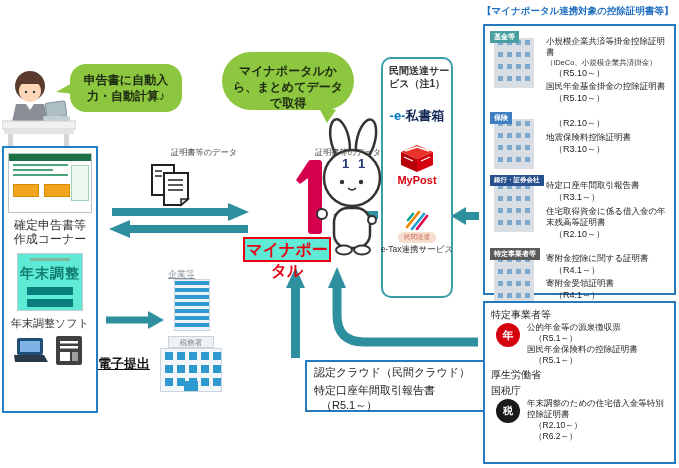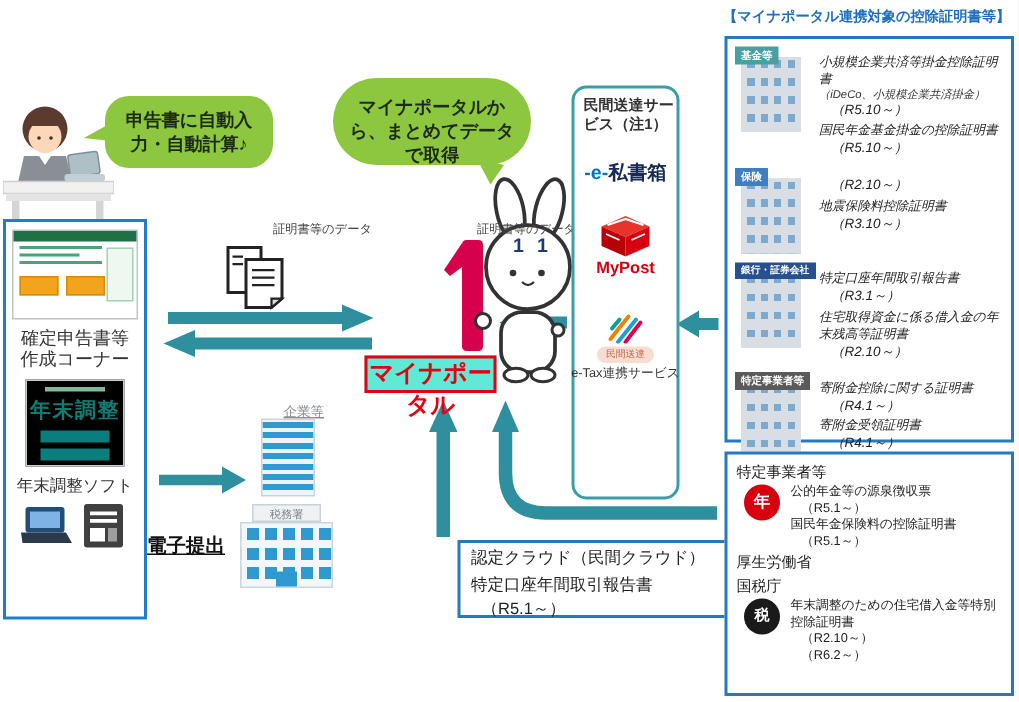--- a/index.html
+++ b/index.html
@@ -15,45 +15,45 @@
 
   
   .panel-blue{border:2px solid #2779bd;background:#fff;}
   .left-panel{border:2px solid #1f7ec5;background:#fff;}
   .delivery-box{border:2px solid #3a9daa;border-radius:10px;background:#fff;}
   .cloud-box{border:2px solid #2779bd;background:#fff;padding:3px 7px;}
   .portal-box{border:2px solid #e60012;background:#5eead4;color:#e60012;font-weight:bold;
               font-size:16px;text-align:center;line-height:21px;}
 
   .title-blue{color:#1f6fc0;font-weight:bold;font-size:9.5px;white-space:nowrap;}
-  .small-label{font-size:8.2px;color:#444;text-align:right;white-space:nowrap;}
+  .small-label{font-size:8.2px;color:#444;text-align:center;white-space:nowrap;}
   .submit-label{font-size:13px;font-weight:bold;color:#111;text-decoration:underline;}
 
   
   .lp-inner{display:flex;flex-direction:column;align-items:center;padding-top:5px;}
   .thumb{position:relative;width:82px;height:58px;border:1px solid #b9c4cc;background:#fff;}
   .thumb .hd{height:7px;background:#1e7145;}
   .thumb .ln{height:2px;background:#49a578;margin:3px 6px 0 4px;width:55px;}
   .thumb .ln2{width:40px;}
   .thumb .btn-row{display:flex;gap:5px;margin:8px 0 0 4px;}
   .thumb .btn{width:24px;height:11px;background:#f2a41f;border:1px solid #d78c00;}
   .thumb .rail{position:absolute;right:2px;top:11px;width:16px;height:34px;border:1px solid #9fd3b4;background:#eef8f1;}
   .site-label{width:78px;font-size:12px;color:#333;text-align:center;line-height:1.2;margin-top:5px;}
-  .poster{width:64px;height:56px;border:1px solid #c3cdd2;background:#000000;margin-top:6px;
+  .poster{width:64px;height:56px;border:1px solid #c3cdd2;background:#5eead4;margin-top:6px;
           display:flex;flex-direction:column;align-items:center;}
   .poster .tag{width:40px;height:3px;background:#7fb89a;margin-top:4px;}
   .poster .ttl{font-size:14px;font-weight:bold;color:#0f7b72;letter-spacing:1px;margin-top:4px;}
   .poster .bar{width:46px;height:8px;background:#0a7d7d;margin-top:4px;}
   .mid-label{font-size:11px;color:#333;margin-top:5px;}
   .soft-label{width:84px;font-size:11px;color:#333;text-align:center;line-height:1.3;margin-top:3px;}
 
   
   .bldg-company{width:36px;height:52px;border:1px solid #c9d5dd;
     background:repeating-linear-gradient(0deg,#eef3f7 0 3px,#2e9ad0 3px 7px);}
-  .bldg-label{font-size:9px;color:#8a9096;text-align:right;text-decoration:underline;}
+  .bldg-label{font-size:9px;color:#8a9096;text-align:left;text-decoration:underline;}
   .tax-sign{width:46px;height:12px;background:#eef2f5;border:1px solid #c9d2da;font-size:7.5px;
             color:#7a838c;text-align:center;line-height:11px;}
   .bldg-tax{width:62px;height:44px;border:1px solid #ccd6de;position:relative;background-color:#f4f7f9;
     background-image:repeating-linear-gradient(90deg,#f4f7f9 0 4px,transparent 4px 12px),
                      repeating-linear-gradient(0deg,#f4f7f9 0 5px,#2e9ad0 5px 13px);}
   .bldg-tax .door{position:absolute;left:23px;bottom:0;width:14px;height:10px;background:#2e9ad0;}
 
   
   .dv-title{font-size:10px;font-weight:bold;color:#333;line-height:1.3;padding:5px 0 0 6px;}
   .dv-stack{display:flex;flex-direction:column;align-items:center;}
@@ -70,21 +70,21 @@
   
   .cert-panel{padding:5px 4px 2px 4px;}
   .cert-group{display:flex;gap:5px;margin-bottom:6px;}
   .bldg-icon{position:relative;width:52px;flex:0 0 52px;}
   .bldg-badge{position:absolute;top:0;left:1px;font-size:7px;font-weight:bold;color:#fff;
               padding:1px 4px;white-space:nowrap;z-index:2;}
   .bc0{background:#4aa0a0;} .bc1{background:#3f7fc1;} .bc2{background:#27508e;font-size:6.5px;} .bc3{background:#5a5a5a;}
   .bldg-body{margin:7px 0 0 5px;width:40px;height:50px;background-color:#d9dee5;
     background-image:repeating-linear-gradient(90deg,#d9dee5 0 4px,transparent 4px 9px),
                      repeating-linear-gradient(0deg,#d9dee5 0 7px,#7ca9cd 7px 12px);}
-  .cert-items{flex:1;padding-top:5px;font-style:italic;}
+  .cert-items{flex:1;padding-top:5px;}
   .cert-name{font-size:8.5px;color:#222;line-height:1.3;}
   .cert-note{font-size:7.5px;color:#333;line-height:1.2;}
   .cert-since{font-size:9px;color:#222;line-height:1.35;padding-left:8px;margin-bottom:2px;}
 
   
   .agency-panel{padding:3px 6px;}
   .agency-name{font-size:10px;color:#222;margin-top:2px;}
   .agency-row{display:flex;gap:7px;margin-left:5px;align-items:flex-start;}
   .agency-items{flex:1;}
   .ag-name{font-size:8.5px;color:#222;line-height:1.3;}
@@ -243,21 +243,21 @@
   <div class="abs z1 submit-label" style="left:98px;top:355px;">電子提出</div>
 
   <div class="abs z1 bldg-label" style="left:168px;top:268px;width:48px;">企業等</div>
   <div class="abs z1 bldg-company" style="left:174px;top:279px;"></div>
 
   <div class="abs z1 tax-sign" style="left:168px;top:336px;">税務署</div>
   <div class="abs z1 bldg-tax" style="left:160px;top:348px;">
     <div class="door"></div>
   </div>
 
-  <div class="abs z1 delivery-box" style="left:381px;top:57px;width:72px;height:276px;">
+  <div class="abs z1 delivery-box" style="left:381px;top:57px;width:72px;height:241px;">
     <div class="dv-title">民間送達サービス（注1）</div>
     <div class="dv-stack">
       <div class="eshishobako">
         <span class="pfx">-e-</span><span class="nm">私書箱</span>
       </div>
       <svg width="36" height="30" viewBox="0 0 36 30" style="margin-top:18px">
         <polygon points="18,2 34,9 18,16 2,9" fill="#e8332a"></polygon>
         <polygon points="2,9 18,16 18,29 2,22" fill="#b70008"></polygon>
         <polygon points="34,9 18,16 18,29 34,22" fill="#d7000f"></polygon>
         <polyline points="6,8 18,4 30,8" stroke="#fff" stroke-width="1.5" fill="none"></polyline>

